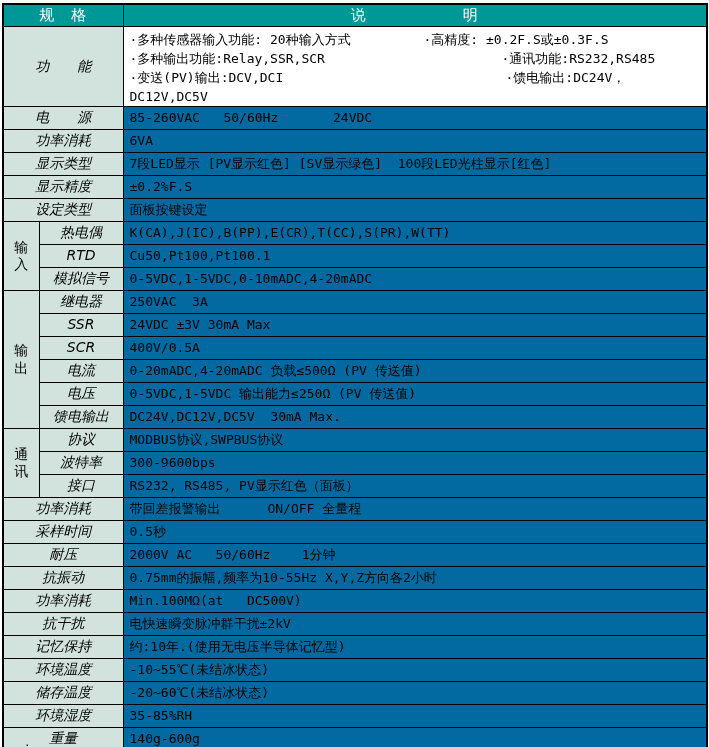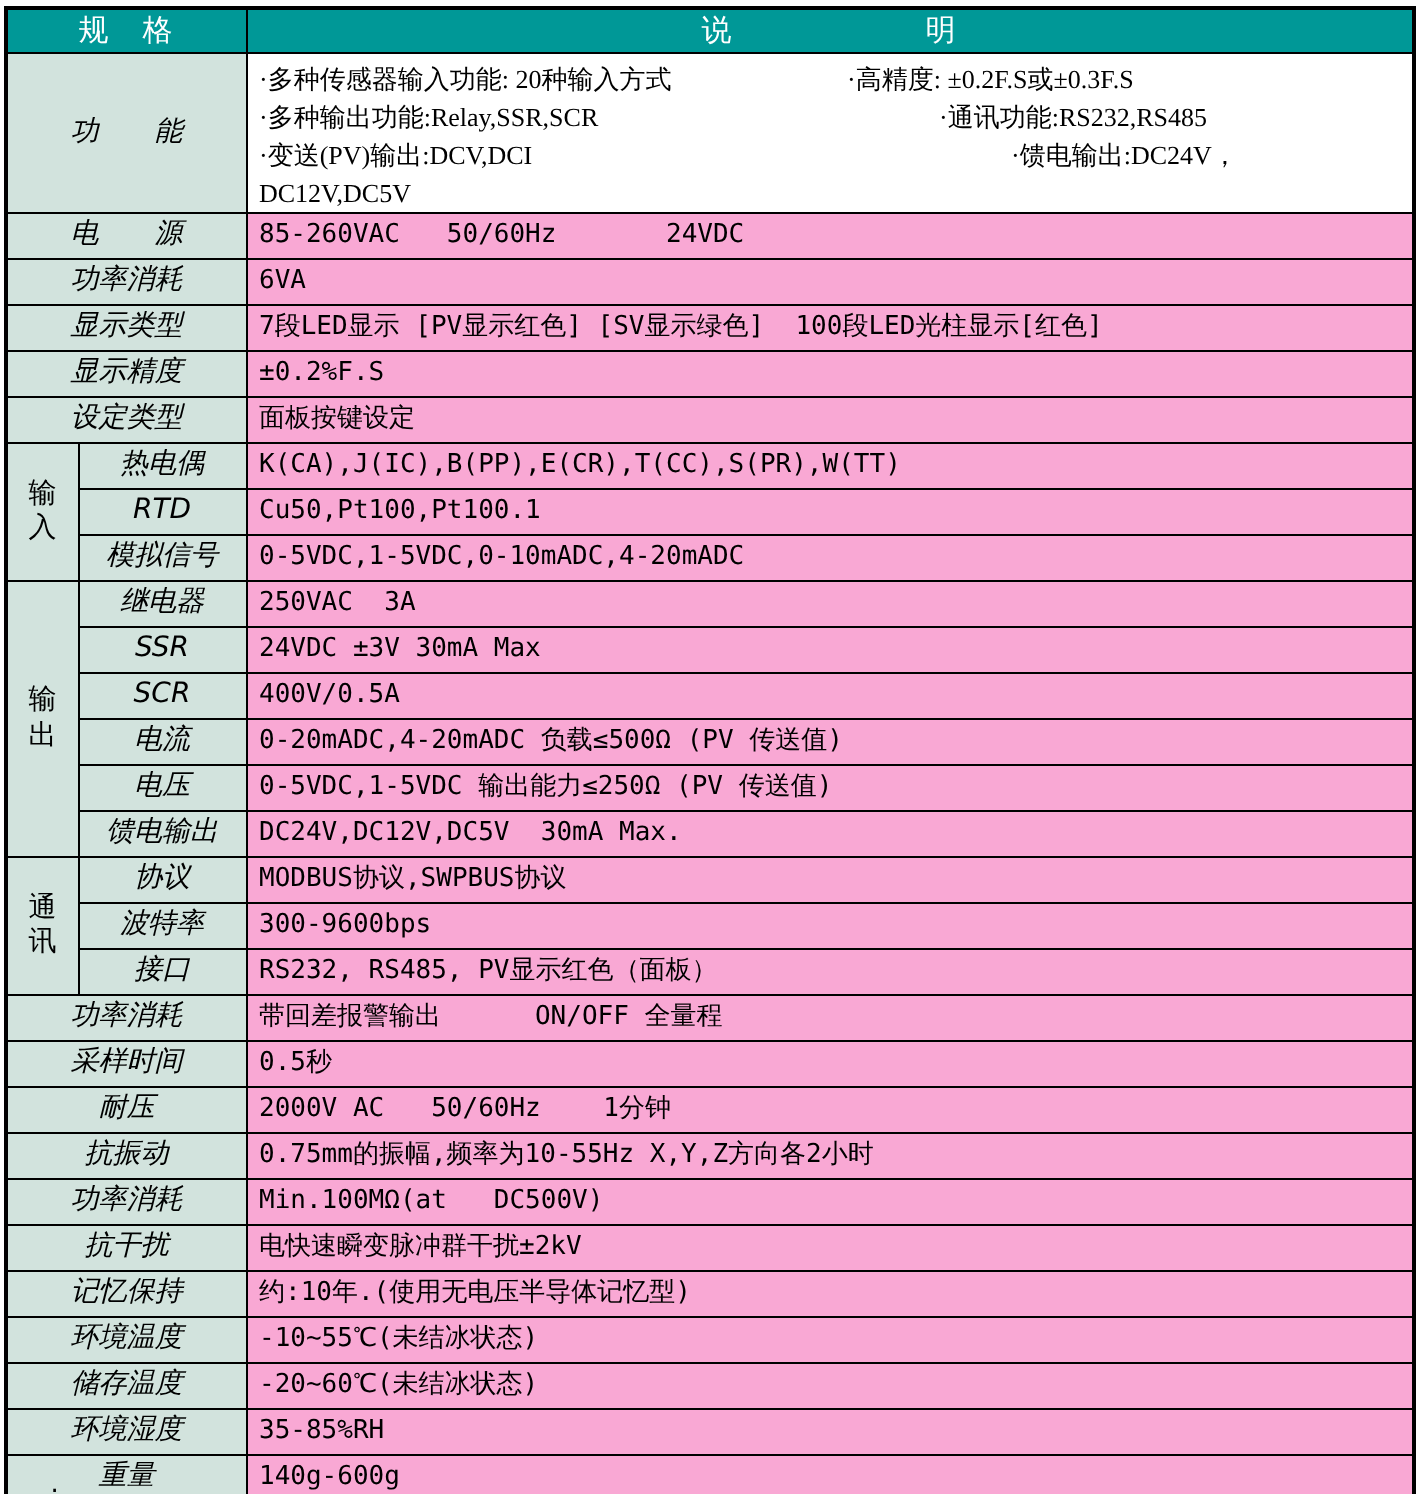--- a/index.html
+++ b/index.html
@@ -23,27 +23,27 @@
   }
   td.lbl{
     background:#d2e3dd;text-align:center;
     font-size:14px;height:22px;white-space:pre;line-height:1.1;font-style:italic;
   }
   td.vlbl{
     background:#d2e3dd;text-align:center;
     font-size:14px;white-space:pre-line;line-height:1.25;
   }
   td.val{
-    background:#f9a8d4;text-align:left;padding-left:6px;
+    background:#0369a1;text-align:left;padding-left:6px;
     font-family:"DejaVu Sans Mono","Liberation Mono",monospace;
     font-size:13px;height:22px;white-space:pre;line-height:1.1;
   }
   td.fn-cell{background:#fff;height:76px;vertical-align:top;
     font-family:"DejaVu Sans Mono","Liberation Mono",monospace;font-size:13px;}
-  .fn-line{position:relative;height:19px;line-height:19px;white-space:pre;font-family:Liberation Serif, serif;}
+  .fn-line{position:relative;height:19px;line-height:19px;white-space:pre;}
   .fn-line:first-child{margin-top:3px;}
   .fn-left{position:absolute;left:6px;top:0;}
   .fn-right{position:absolute;top:0;}
   .stray{position:absolute;left:24px;top:740px;font-size:11px;line-height:6px;
     font-family:"DejaVu Sans Mono","Liberation Mono",monospace;}
 </style>
 </head>
 <body>
 
 <div class="wrap">
@@ -62,21 +62,21 @@
 
   <tr>
     <td class="lbl" colspan="2">功　　能</td>
     <td class="fn-cell">
       <div class="fn-line">
         <span class="fn-left">·多种传感器输入功能: 20种输入方式</span>
         <span class="fn-right" style="left:300px">·高精度: ±0.2F.S或±0.3F.S</span>
       </div>
       <div class="fn-line">
         <span class="fn-left">·多种输出功能:Relay,SSR,SCR</span>
-        <span class="fn-right" style="left:346px">·通讯功能:RS232,RS485</span>
+        <span class="fn-right" style="left:378px">·通讯功能:RS232,RS485</span>
       </div>
       <div class="fn-line">
         <span class="fn-left">·变送(PV)输出:DCV,DCI</span>
         <span class="fn-right" style="left:382px">·馈电输出:DC24V，</span>
       </div>
       <div class="fn-line">
         <span class="fn-left">DC12V,DC5V</span>
       </div>
     </td>
   </tr>

